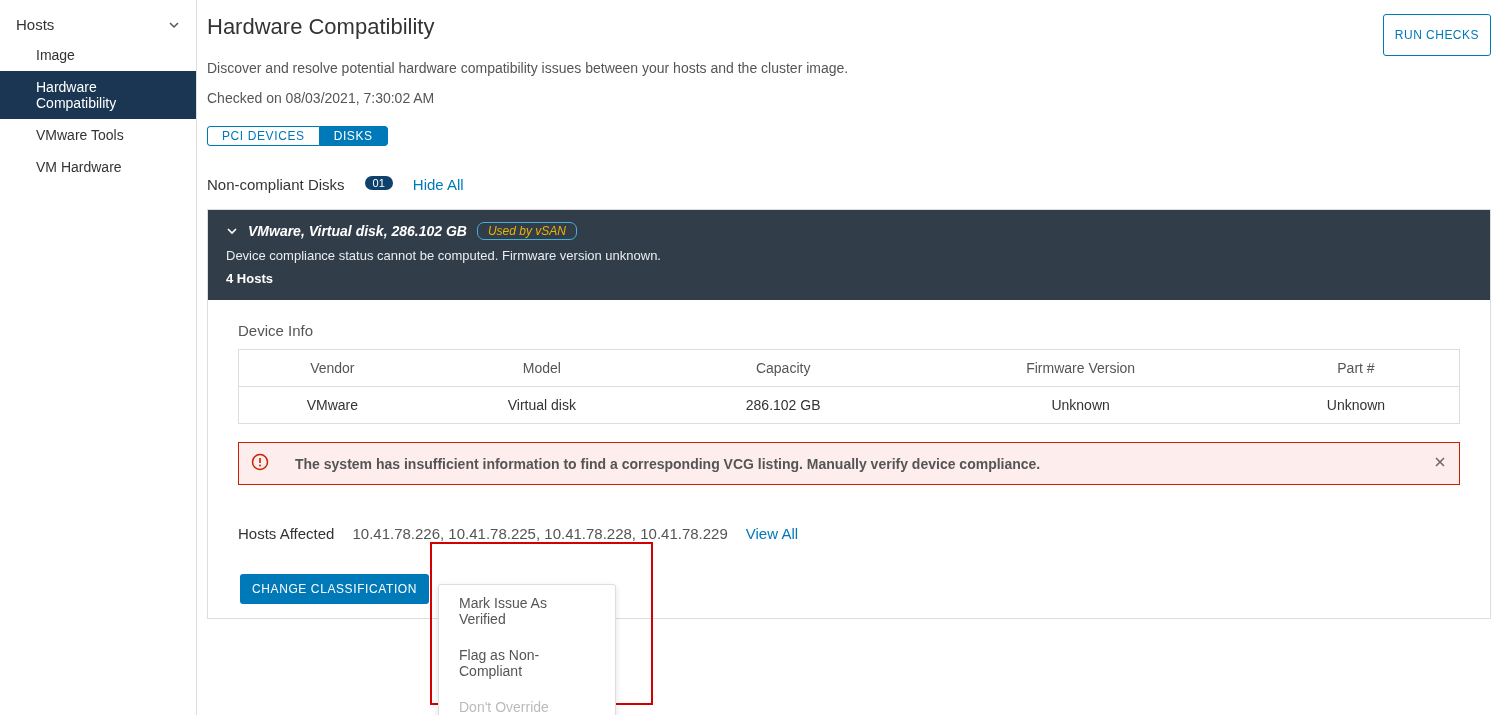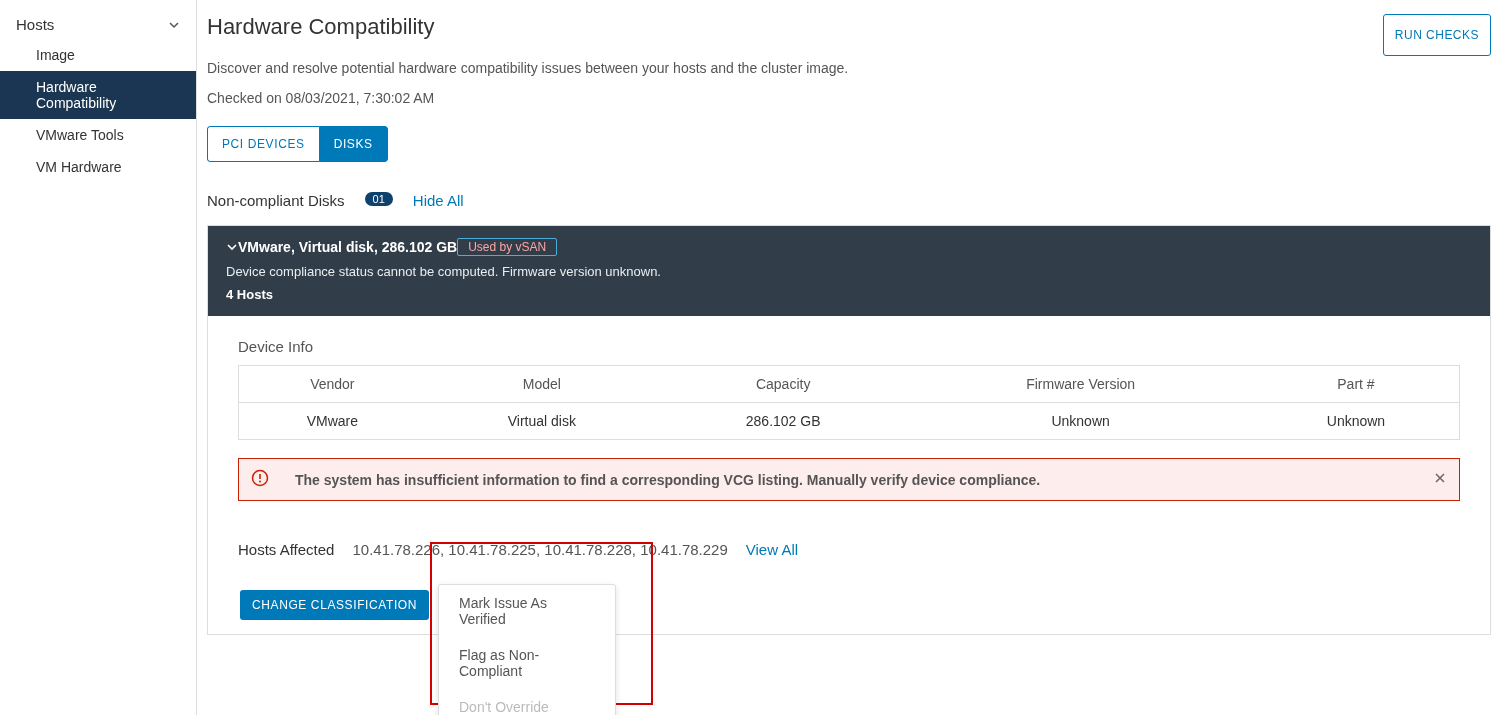--- a/index.html
+++ b/index.html
@@ -83,21 +83,21 @@
     color: #555;
     margin: 0 0 20px 0;
   }
   
   .tabs {
     display: inline-flex;
     border-radius: 3px;
     overflow: hidden;
   }
   .tab {
-    padding: 10px 14px;
+    padding: 2px 14px;
     font-size: 12px;
     letter-spacing: 0.05em;
     cursor: pointer;
     border: 1px solid #0079b8;
   }
   .tab.inactive {
     background: #fff;
     color: #0079b8;
     border-right: none;
     border-radius: 3px 0 0 3px;
@@ -131,31 +131,33 @@
     border: 1px solid #ddd;
   }
   .panel-header {
     background: #313d49;
     color: #fff;
     padding: 12px 18px 14px 18px;
   }
   .panel-header-row1 {
     display: flex;
     align-items: center;
+    gap: 10px;
+    font-style: italic;
   }
   .panel-header-title {
     font-weight: 600;
     font-size: 14px;
   }
   .vsan-badge {
     border: 1px solid #49afd9;
-    color: #fca5a5;
+    color: #eab308;
     font-size: 12px;
     padding: 1px 10px;
-    border-radius: 2px;
+    border-radius: 7px;
   }
   .panel-header-sub {
     font-size: 13px;
     margin-top: 8px;
     color: #e9edf0;
   }
   .panel-header-hosts {
     font-size: 13px;
     margin-top: 8px;
     font-weight: 600;

